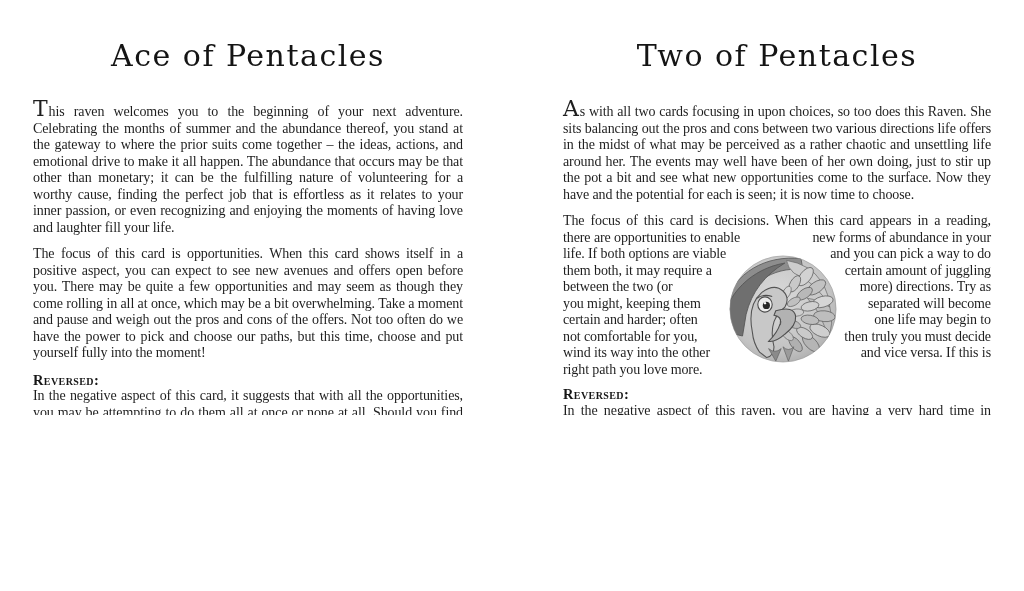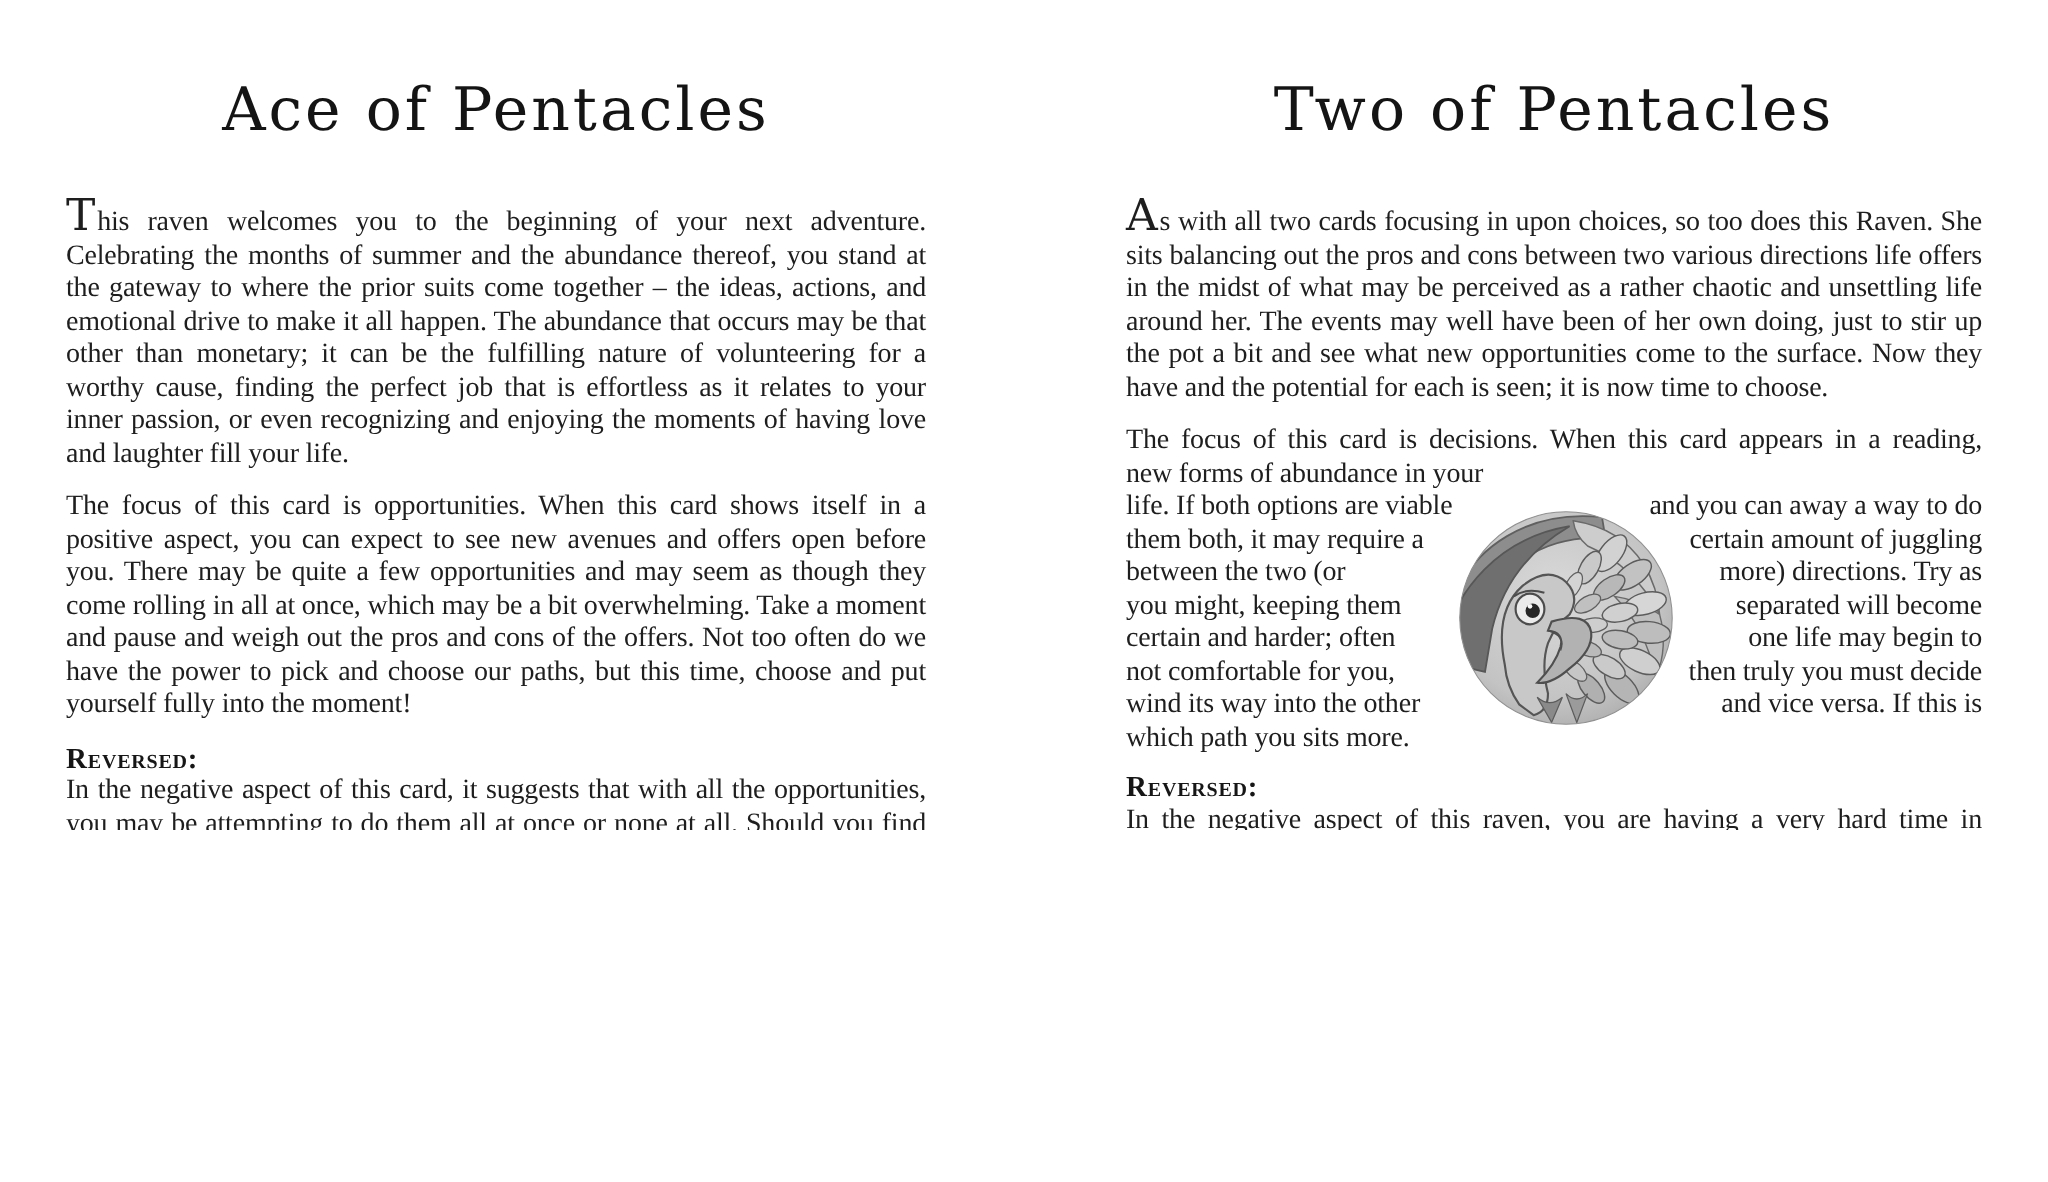--- a/index.html
+++ b/index.html
@@ -146,25 +146,26 @@
           <path d="M44,104 L52,118 L58,104 Q51,110 44,104 Z" fill="#8a8a8a" stroke="#5c5c5c" stroke-width="0.7"></path>
           <path d="M60,102 L66,118 L72,102 Q66,108 60,102 Z" fill="#9b9b9b" stroke="#5c5c5c" stroke-width="0.7"></path>
         </g>
         <circle cx="60" cy="60" r="59" fill="none" stroke="#909090" stroke-width="0.6"></circle>
       </svg>
       <div id="wrap-lines">
           <div class="wrap-line full-justify">
             <span>The focus of this card is decisions. When this card appears in a reading,</span>
           </div>
           <div class="wrap-line">
+            <span>there are opportunities to enable</span>
             <span>new forms of abundance in your</span>
           </div>
           <div class="wrap-line">
             <span>life. If both options are viable</span>
-            <span>and you can away a way to do</span>
+            <span>and you can pick a way to do</span>
           </div>
           <div class="wrap-line">
             <span>them both, it may require a</span>
             <span>certain amount of juggling</span>
           </div>
           <div class="wrap-line">
             <span>between the two (or</span>
             <span>more) directions. Try as</span>
           </div>
           <div class="wrap-line">
@@ -177,21 +178,21 @@
           </div>
           <div class="wrap-line">
             <span>not comfortable for you,</span>
             <span>then truly you must decide</span>
           </div>
           <div class="wrap-line">
             <span>wind its way into the other</span>
             <span>and vice versa. If this is</span>
           </div>
           <div class="wrap-line full">
-            <span>which path you sits more.</span>
+            <span>right path you love more.</span>
           </div>
         </div>
     </div>
 
     <div>
       <span class="rev-label">Reversed:</span>
       <p class="para rev-text">In the negative aspect of this raven, you are having a very hard time in deciding which option is best for you. You truly want the best in your life, but there lies an element of fear when abundance comes along. It is a fear that maybe it will be taken away from you. Perhaps it is merely an illusion, a pot of gold which disappears when you touch it, or just that you don’t believe you deserve such good fortune. Look deep within yourself and identify your hesitation or fear and work through these issues.</p>
     </div>
   </section>
 

